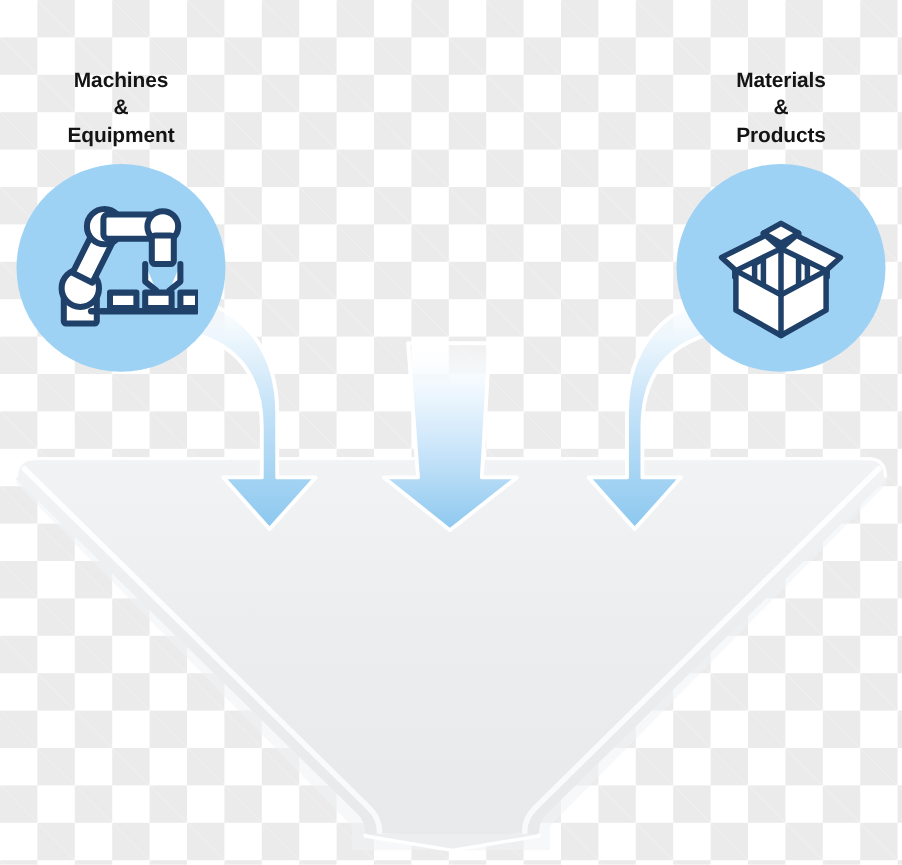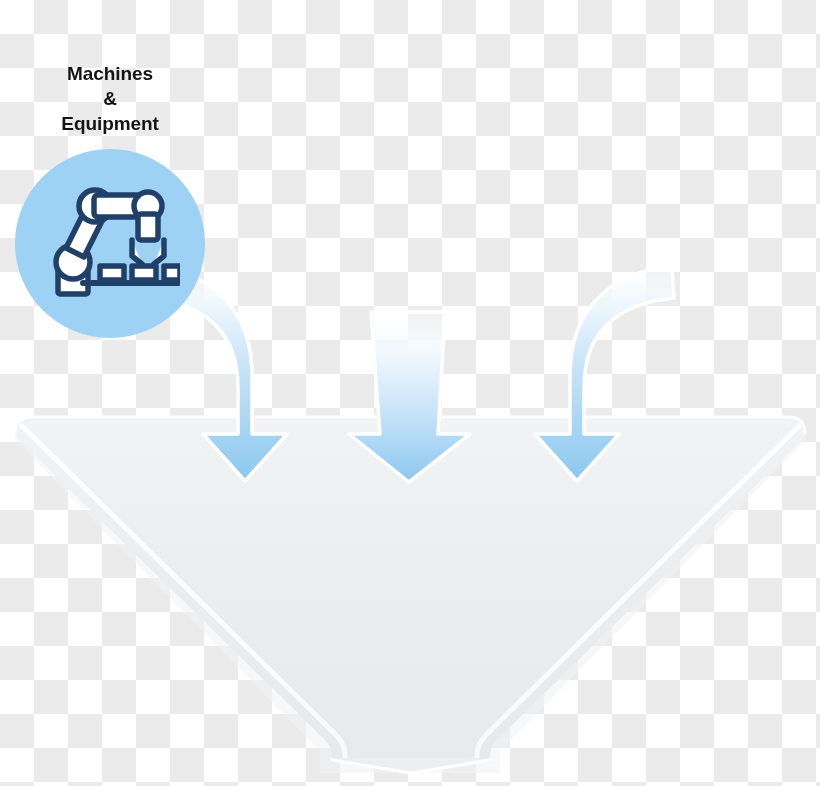--- a/index.html
+++ b/index.html
@@ -246,15 +246,40 @@
           <g stroke="#1f4068" stroke-width="6" stroke-linecap="round">
             <line x1="52" y1="99" x2="138" y2="99"></line>
             <line x1="43" y1="99" x2="45" y2="99"></line>
             <line x1="145" y1="99" x2="147" y2="99"></line>
           </g>
         </svg>
       </div>
     </div>
 
 
+    <div class="node" id="node-materials">
+      <div class="node-label">Materials &amp;
+Products</div>
+      <div class="node-circle">
+        <svg width="132" height="132" viewBox="0 0 132 132">
+          <g fill="#ffffff" stroke="#1f4068" stroke-width="5" stroke-linejoin="round" stroke-linecap="round">
+
+            <path d="M 24 52 L 44 40 L 62 50 L 62 72 L 42 84 L 24 74 Z"></path>
+            <path d="M 24 52 L 42 62 L 62 50 M 42 62 L 42 84"></path>
+
+            <path d="M 70 50 L 88 40 L 108 52 L 108 74 L 90 84 L 70 72 Z"></path>
+            <path d="M 108 52 L 90 62 L 70 50 M 90 62 L 90 84"></path>
+
+            <path d="M 50 34 L 66 25 L 82 34 L 82 92 L 66 101 L 50 92 Z"></path>
+            <path d="M 50 34 L 66 43 L 82 34 M 66 43 L 66 101"></path>
+
+            <path d="M 25 68 L 66 90 L 107 68 L 107 104 L 66 127 L 25 104 Z"></path>
+            <path d="M 66 90 L 66 127"></path>
+
+            <path d="M 25 68 L 12 56 L 52 36 L 66 48 Z"></path>
+            <path d="M 107 68 L 120 56 L 80 36 L 66 48 Z"></path>
+          </g>
+        </svg>
+      </div>
+    </div>
 
   </div>
 </div>
 
 </body></html>

